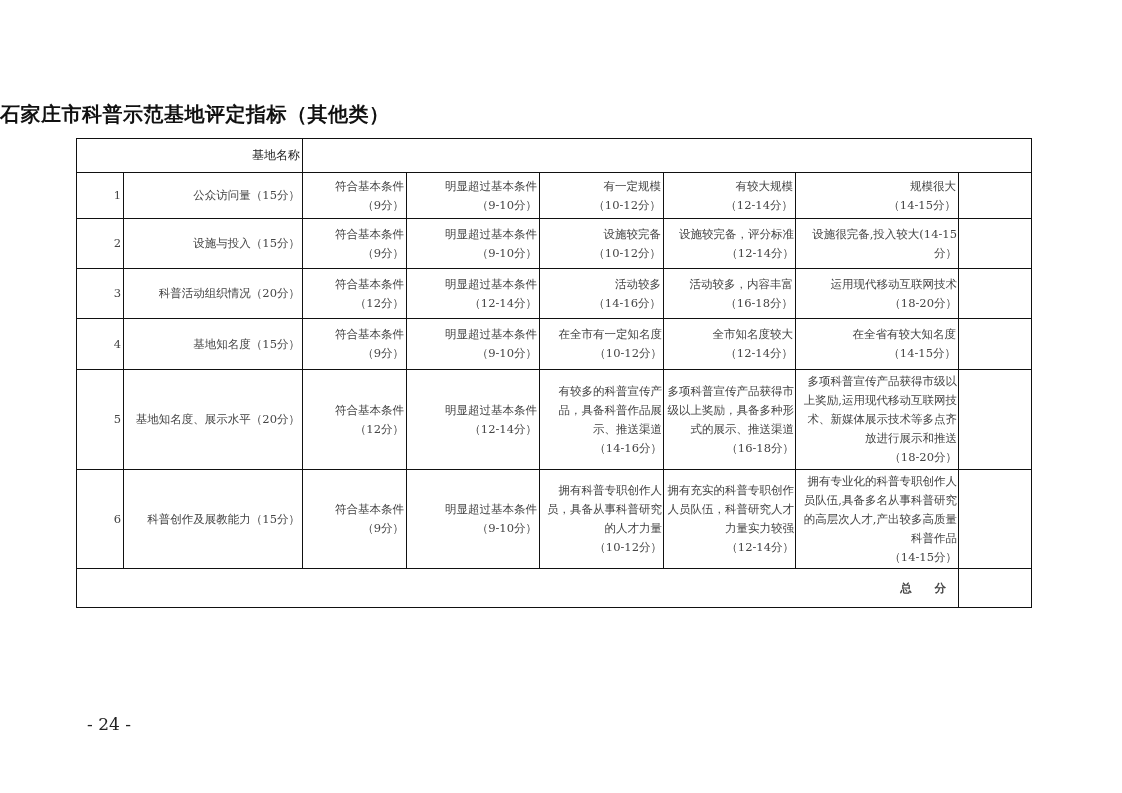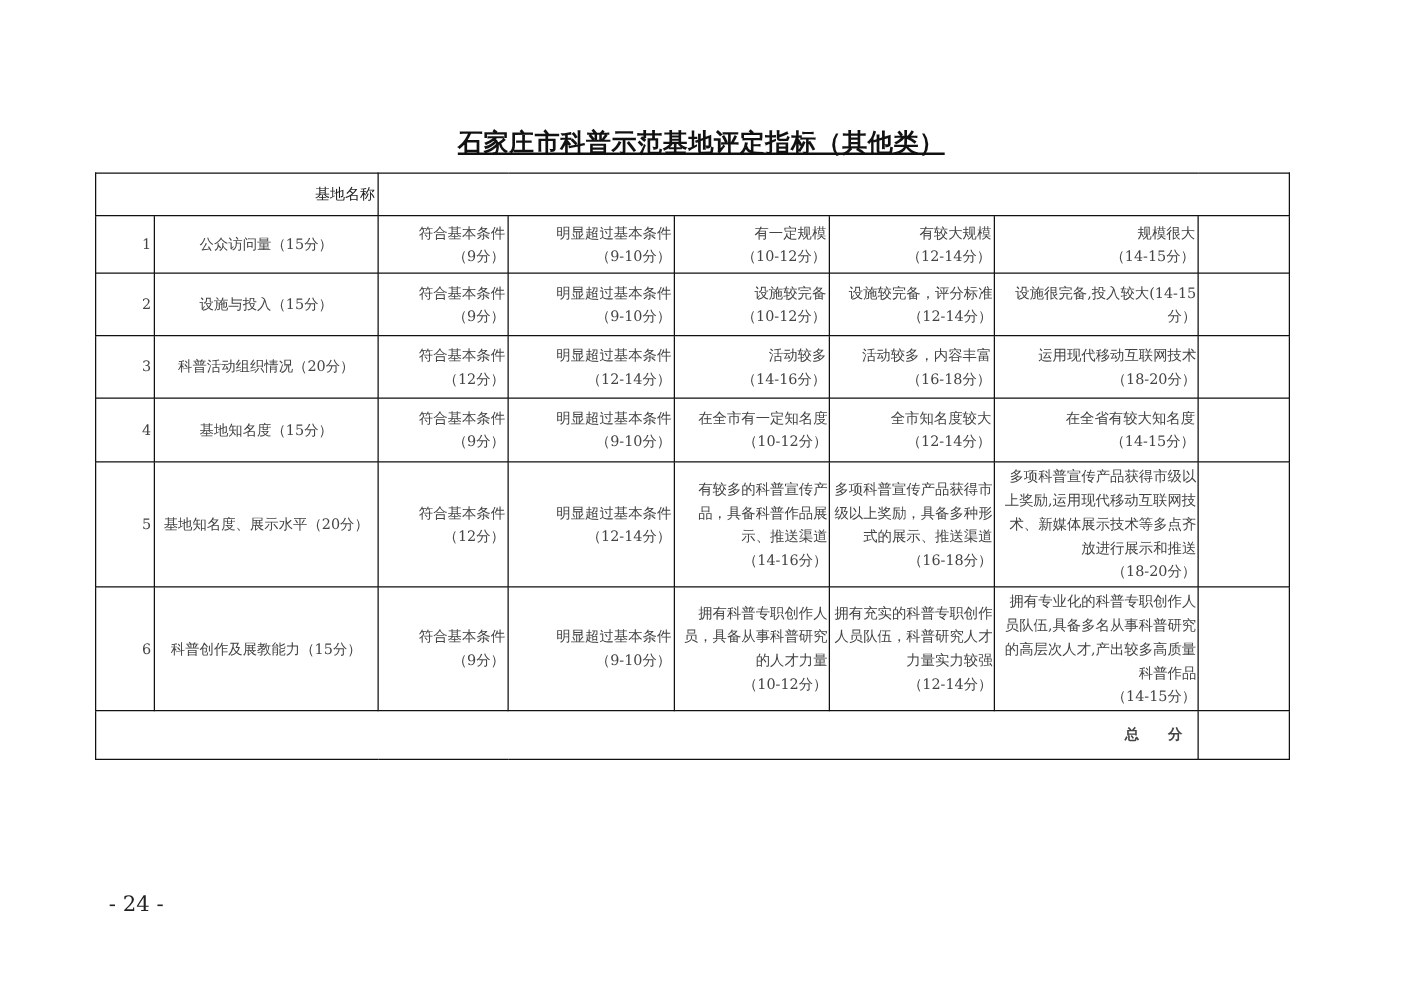--- a/index.html
+++ b/index.html
@@ -1,28 +1,28 @@
 <!DOCTYPE html>
 <html><head>
 <meta charset="utf-8">
 <style>
   html, body { margin: 0; padding: 0; background: #ffffff; }
   body { width: 1122px; height: 793px; position: relative; overflow: hidden;
          font-family: "DejaVu Serif", "Liberation Serif", serif; color: #222; }
-  .title { position: absolute; top: 101px; left: 0; width: 1122px; text-align: center;
+  .title { position: absolute; top: 101px; left: 0; width: 1122px; 
            font-size: 20px; font-weight: bold; letter-spacing: 0.5px; color: #111;
-           font-family: "DejaVu Serif", serif; text-decoration: underline; }
+           font-family: "DejaVu Serif", serif; }
   table.grid { position: absolute; left: 76px; top: 138px; border-collapse: collapse;
                table-layout: fixed; width: 955px; }
   table.grid td { border: 1px solid #111; padding: 0 2px; text-align: right; vertical-align: middle;
                   font-size: 11.5px; line-height: 19px; color: #444; overflow: hidden; }
   table.grid td.hdr { font-family: "DejaVu Sans", sans-serif; font-size: 12px; color: #222; }
-  table.grid td.left { text-align: center; padding-left: 2px; margin-left: 36px; }
+  table.grid td.left { text-align: right; padding-left: 2px; margin-left: 36px; }
   table.grid td.tight { line-height: 19px; padding: 0 1px; }
-  td.total { font-weight: bold; letter-spacing: 10px; font-family: Liberation Sans, sans-serif; font-size: 12px; color: #222; }
+  td.total { font-weight: bold; letter-spacing: 10px; font-family: Liberation Serif, serif; font-size: 12px; color: #222; }
   .pnum { position: absolute; left: 87px; top: 714px; font-size: 17px; color: #222;
           font-family: "DejaVu Serif", serif; }
 </style>
 </head>
 <body>
 
 <div class="title">石家庄市科普示范基地评定指标（其他类）</div>
 
 <table class="grid">
   <colgroup>

